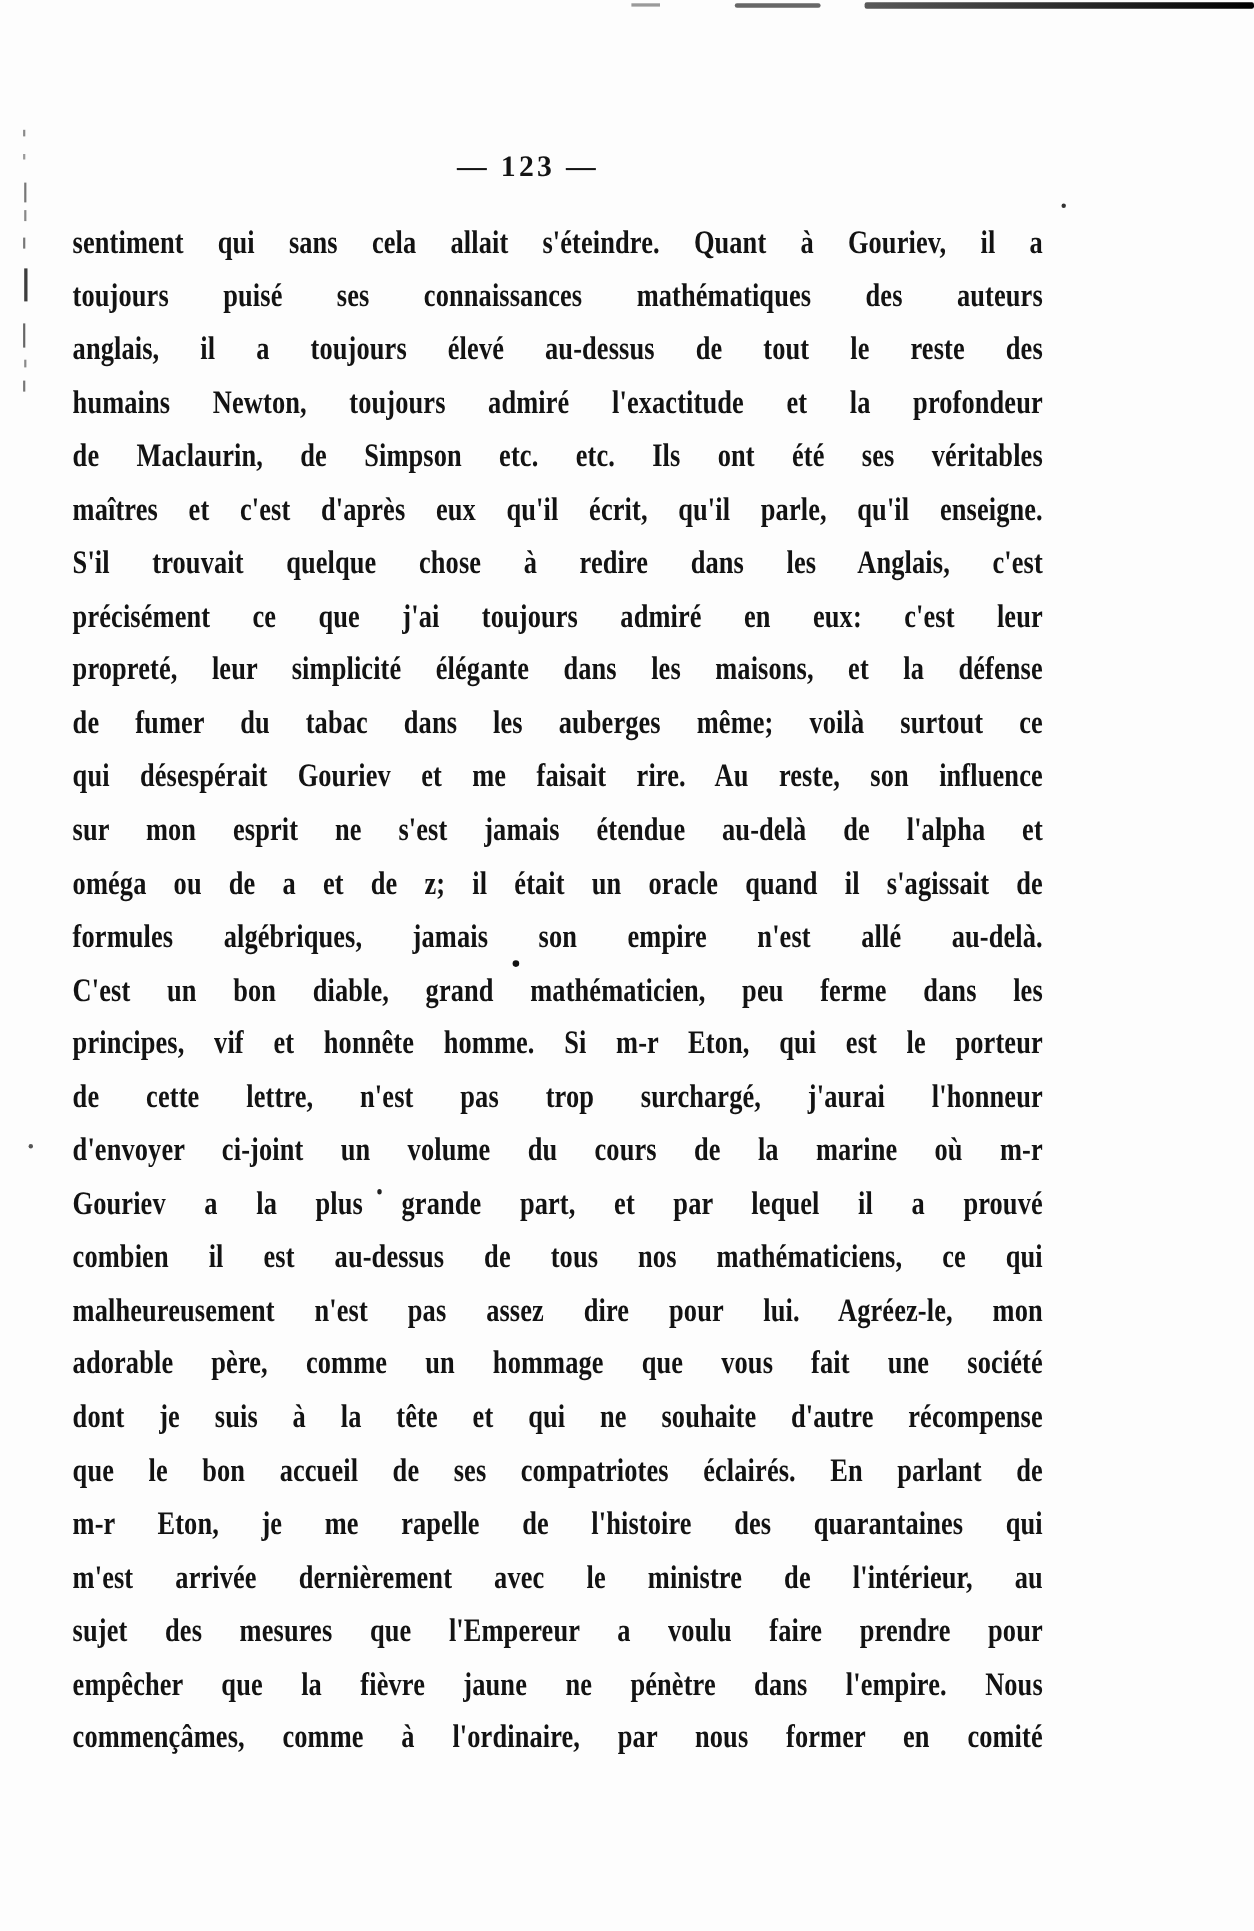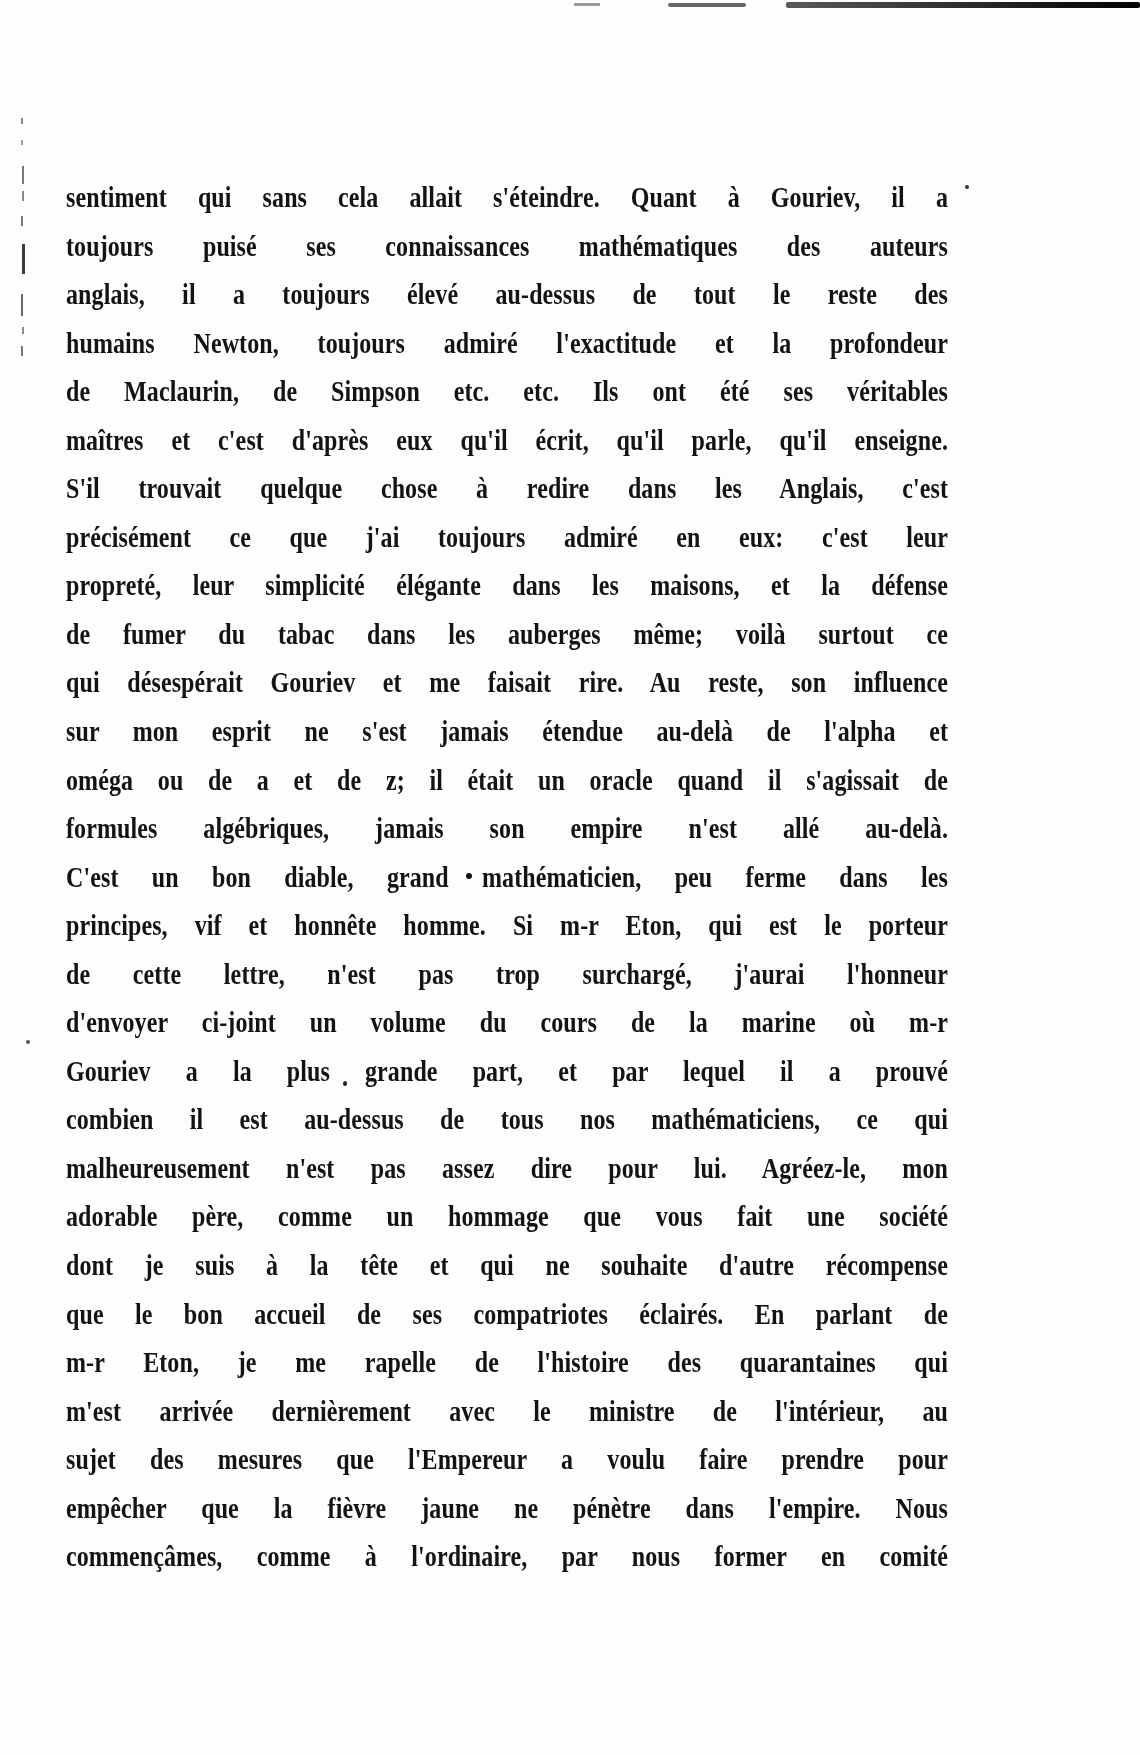--- a/index.html
+++ b/index.html
@@ -22,21 +22,21 @@
     width: 828px;
     text-align: center;
     font-size: 27px;
     font-weight: bold;
     color: #141414;
     letter-spacing: 3px;
   }
   .text-block {
     position: absolute;
     left: 66px;
-    top: 173px;
+    top: 197px;
     width: 882px;
   }
   .line {
     height: 48.55px;
     line-height: 48.55px;
     font-size: 24px;
     font-weight: bold;
     color: #131313;
     text-align: justify;
     text-align-last: justify;
@@ -70,20 +70,21 @@
   <div class="art" style="left:22px; top:244px; width:3px; height:30px; background:#3d3d3d;"></div>
   <div class="art" style="left:21px; top:294px; width:2px; height:22px; background:#666;"></div>
   <div class="art" style="left:22px; top:327px; width:2px; height:7px;  background:#8a8a8a;"></div>
   <div class="art" style="left:21px; top:346px; width:2px; height:10px; background:#777;"></div>
 
   <div class="art round" style="left:965px; top:185px;  width:4px; height:4px; background:#333;"></div>
   <div class="art round" style="left:466px; top:873px;  width:6px; height:6px; background:#111;"></div>
   <div class="art round" style="left:26px;  top:1040px; width:4px; height:4px; background:#555;"></div>
   <div class="art round" style="left:343px; top:1081px; width:4px; height:5px; background:#222;"></div>
 
+  <div class="page-number">— 123 —</div>
 
   <div class="text-block" id="text-block">
       <div class="line">sentiment qui sans cela allait s'éteindre. Quant à Gouriev, il a</div>
       <div class="line">toujours puisé ses connaissances mathématiques des auteurs</div>
       <div class="line">anglais, il a toujours élevé au-dessus de tout le reste des</div>
       <div class="line">humains Newton, toujours admiré l'exactitude et la profondeur</div>
       <div class="line">de Maclaurin, de Simpson etc. etc. Ils ont été ses véritables</div>
       <div class="line">maîtres et c'est d'après eux qu'il écrit, qu'il parle, qu'il enseigne.</div>
       <div class="line">S'il trouvait quelque chose à redire dans les Anglais, c'est</div>
       <div class="line">précisément ce que j'ai toujours admiré en eux: c'est leur</div>

